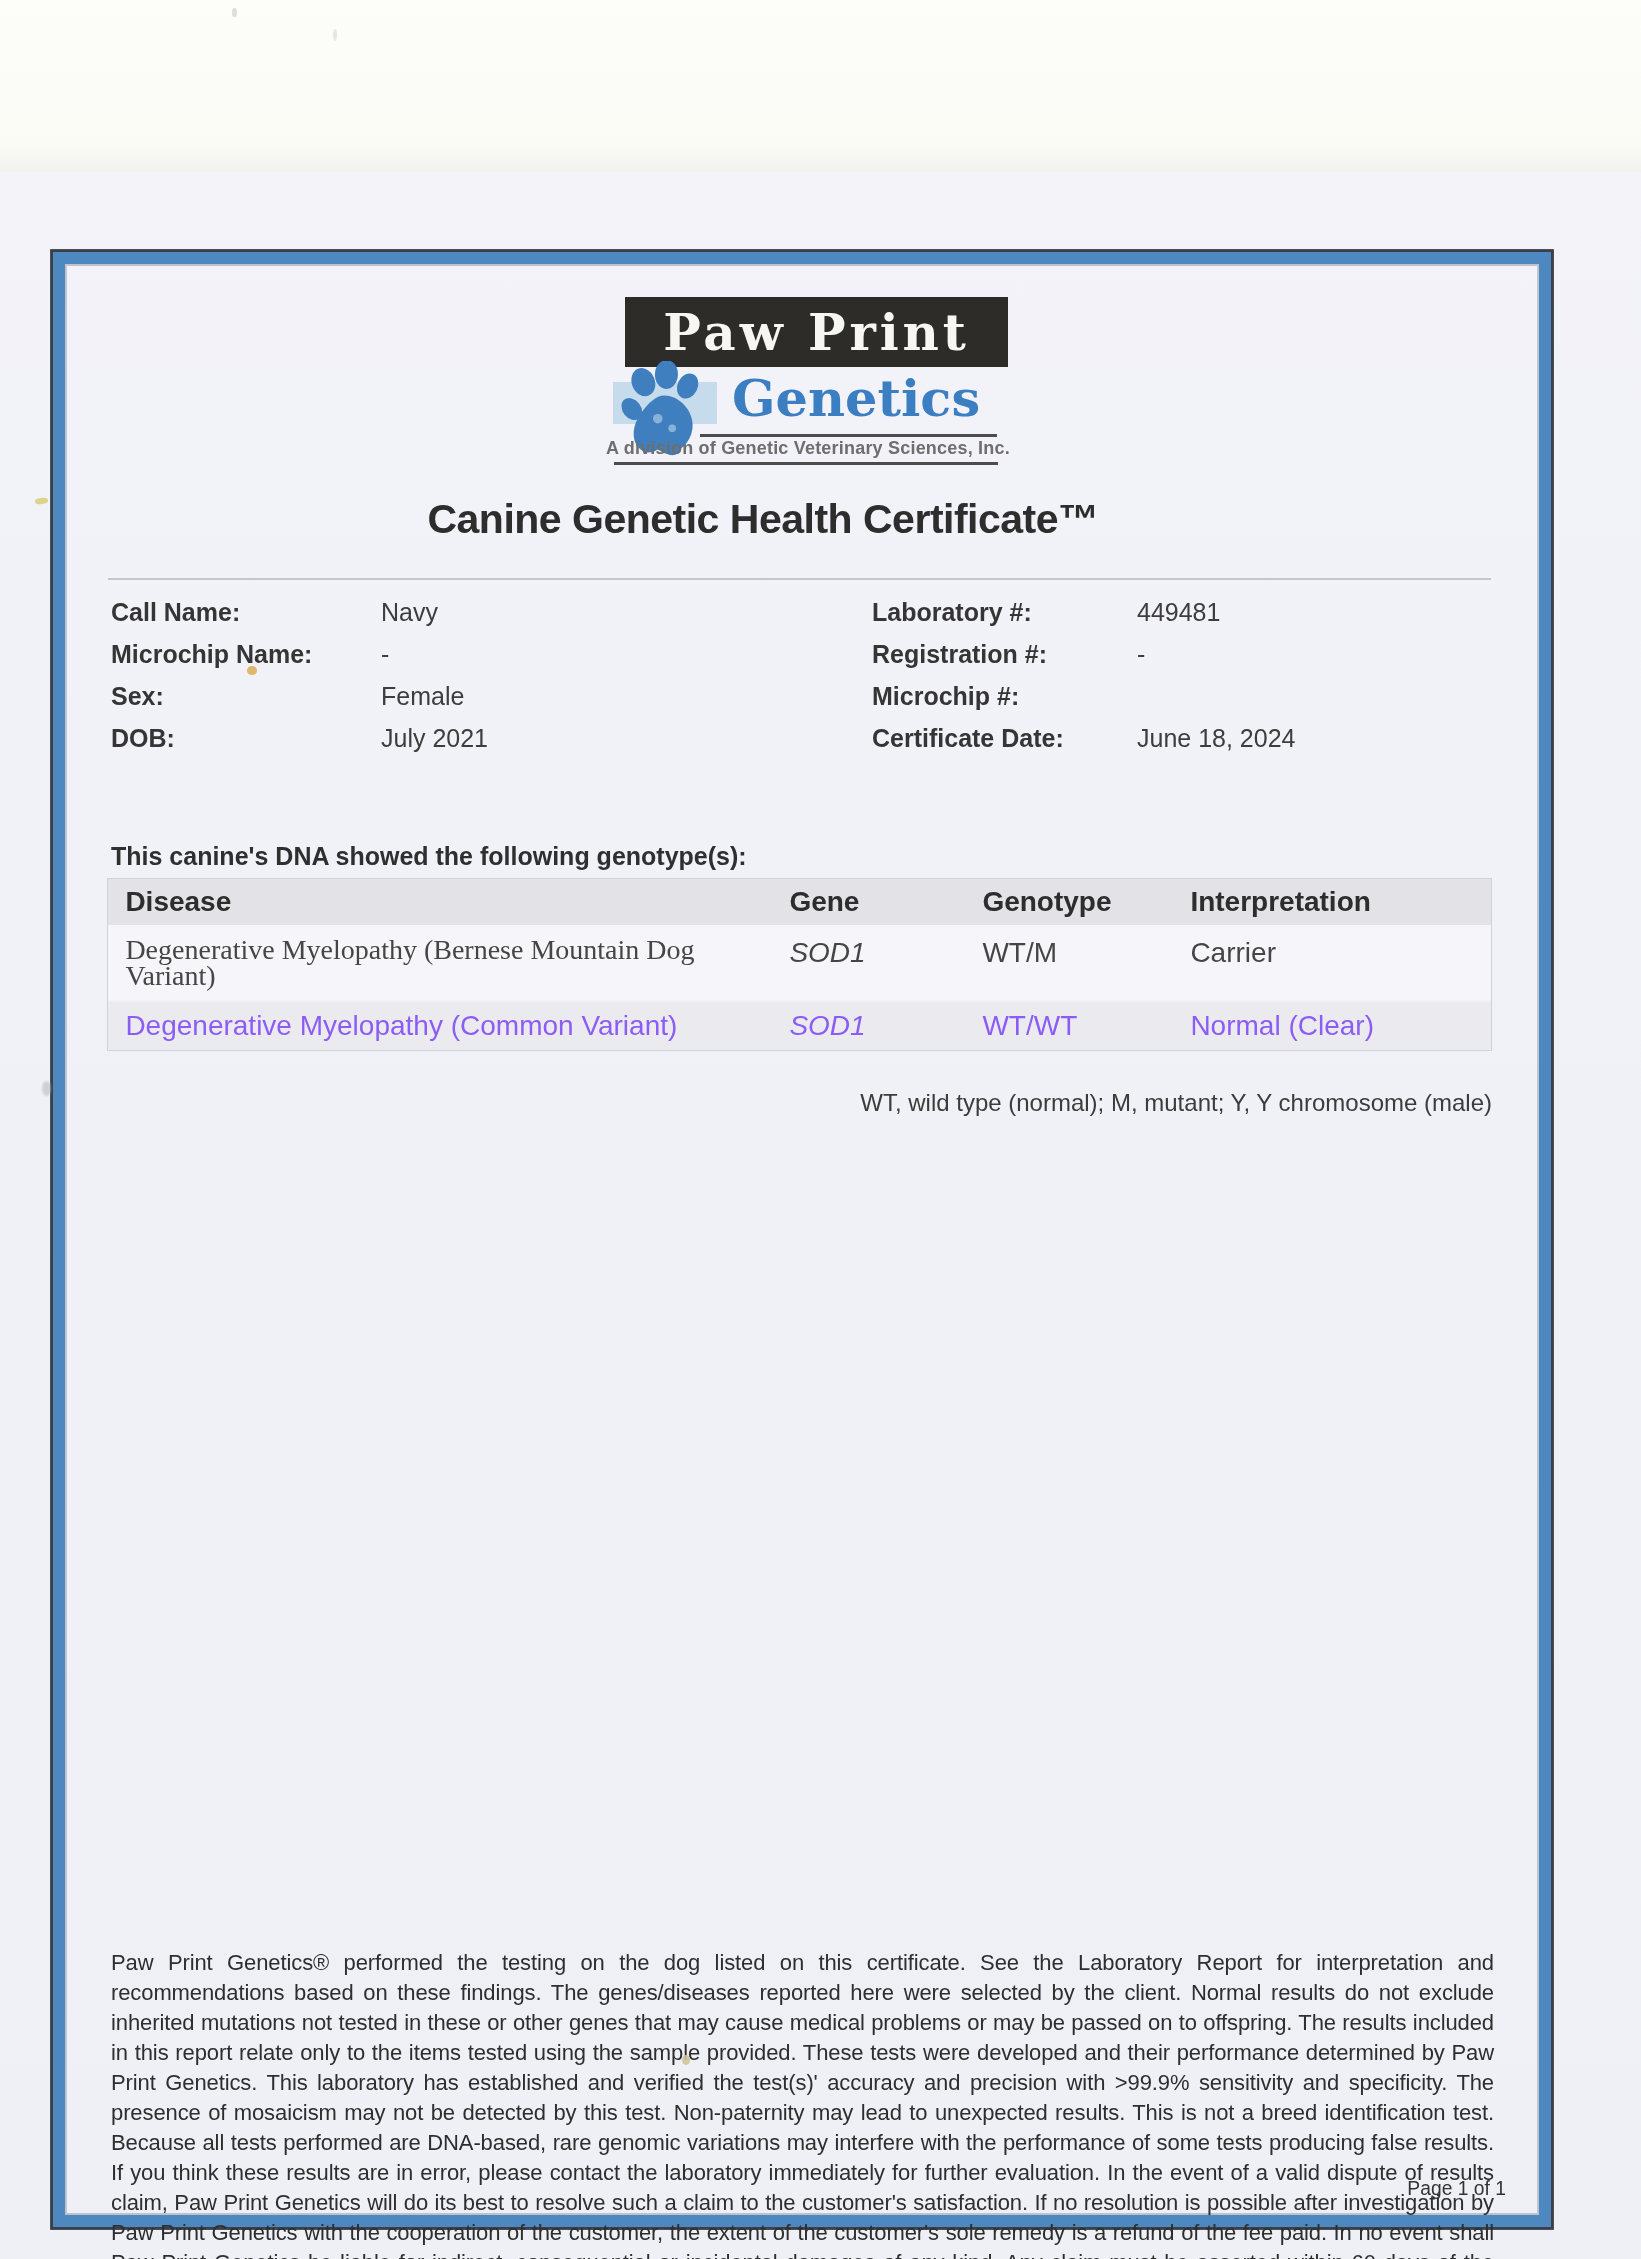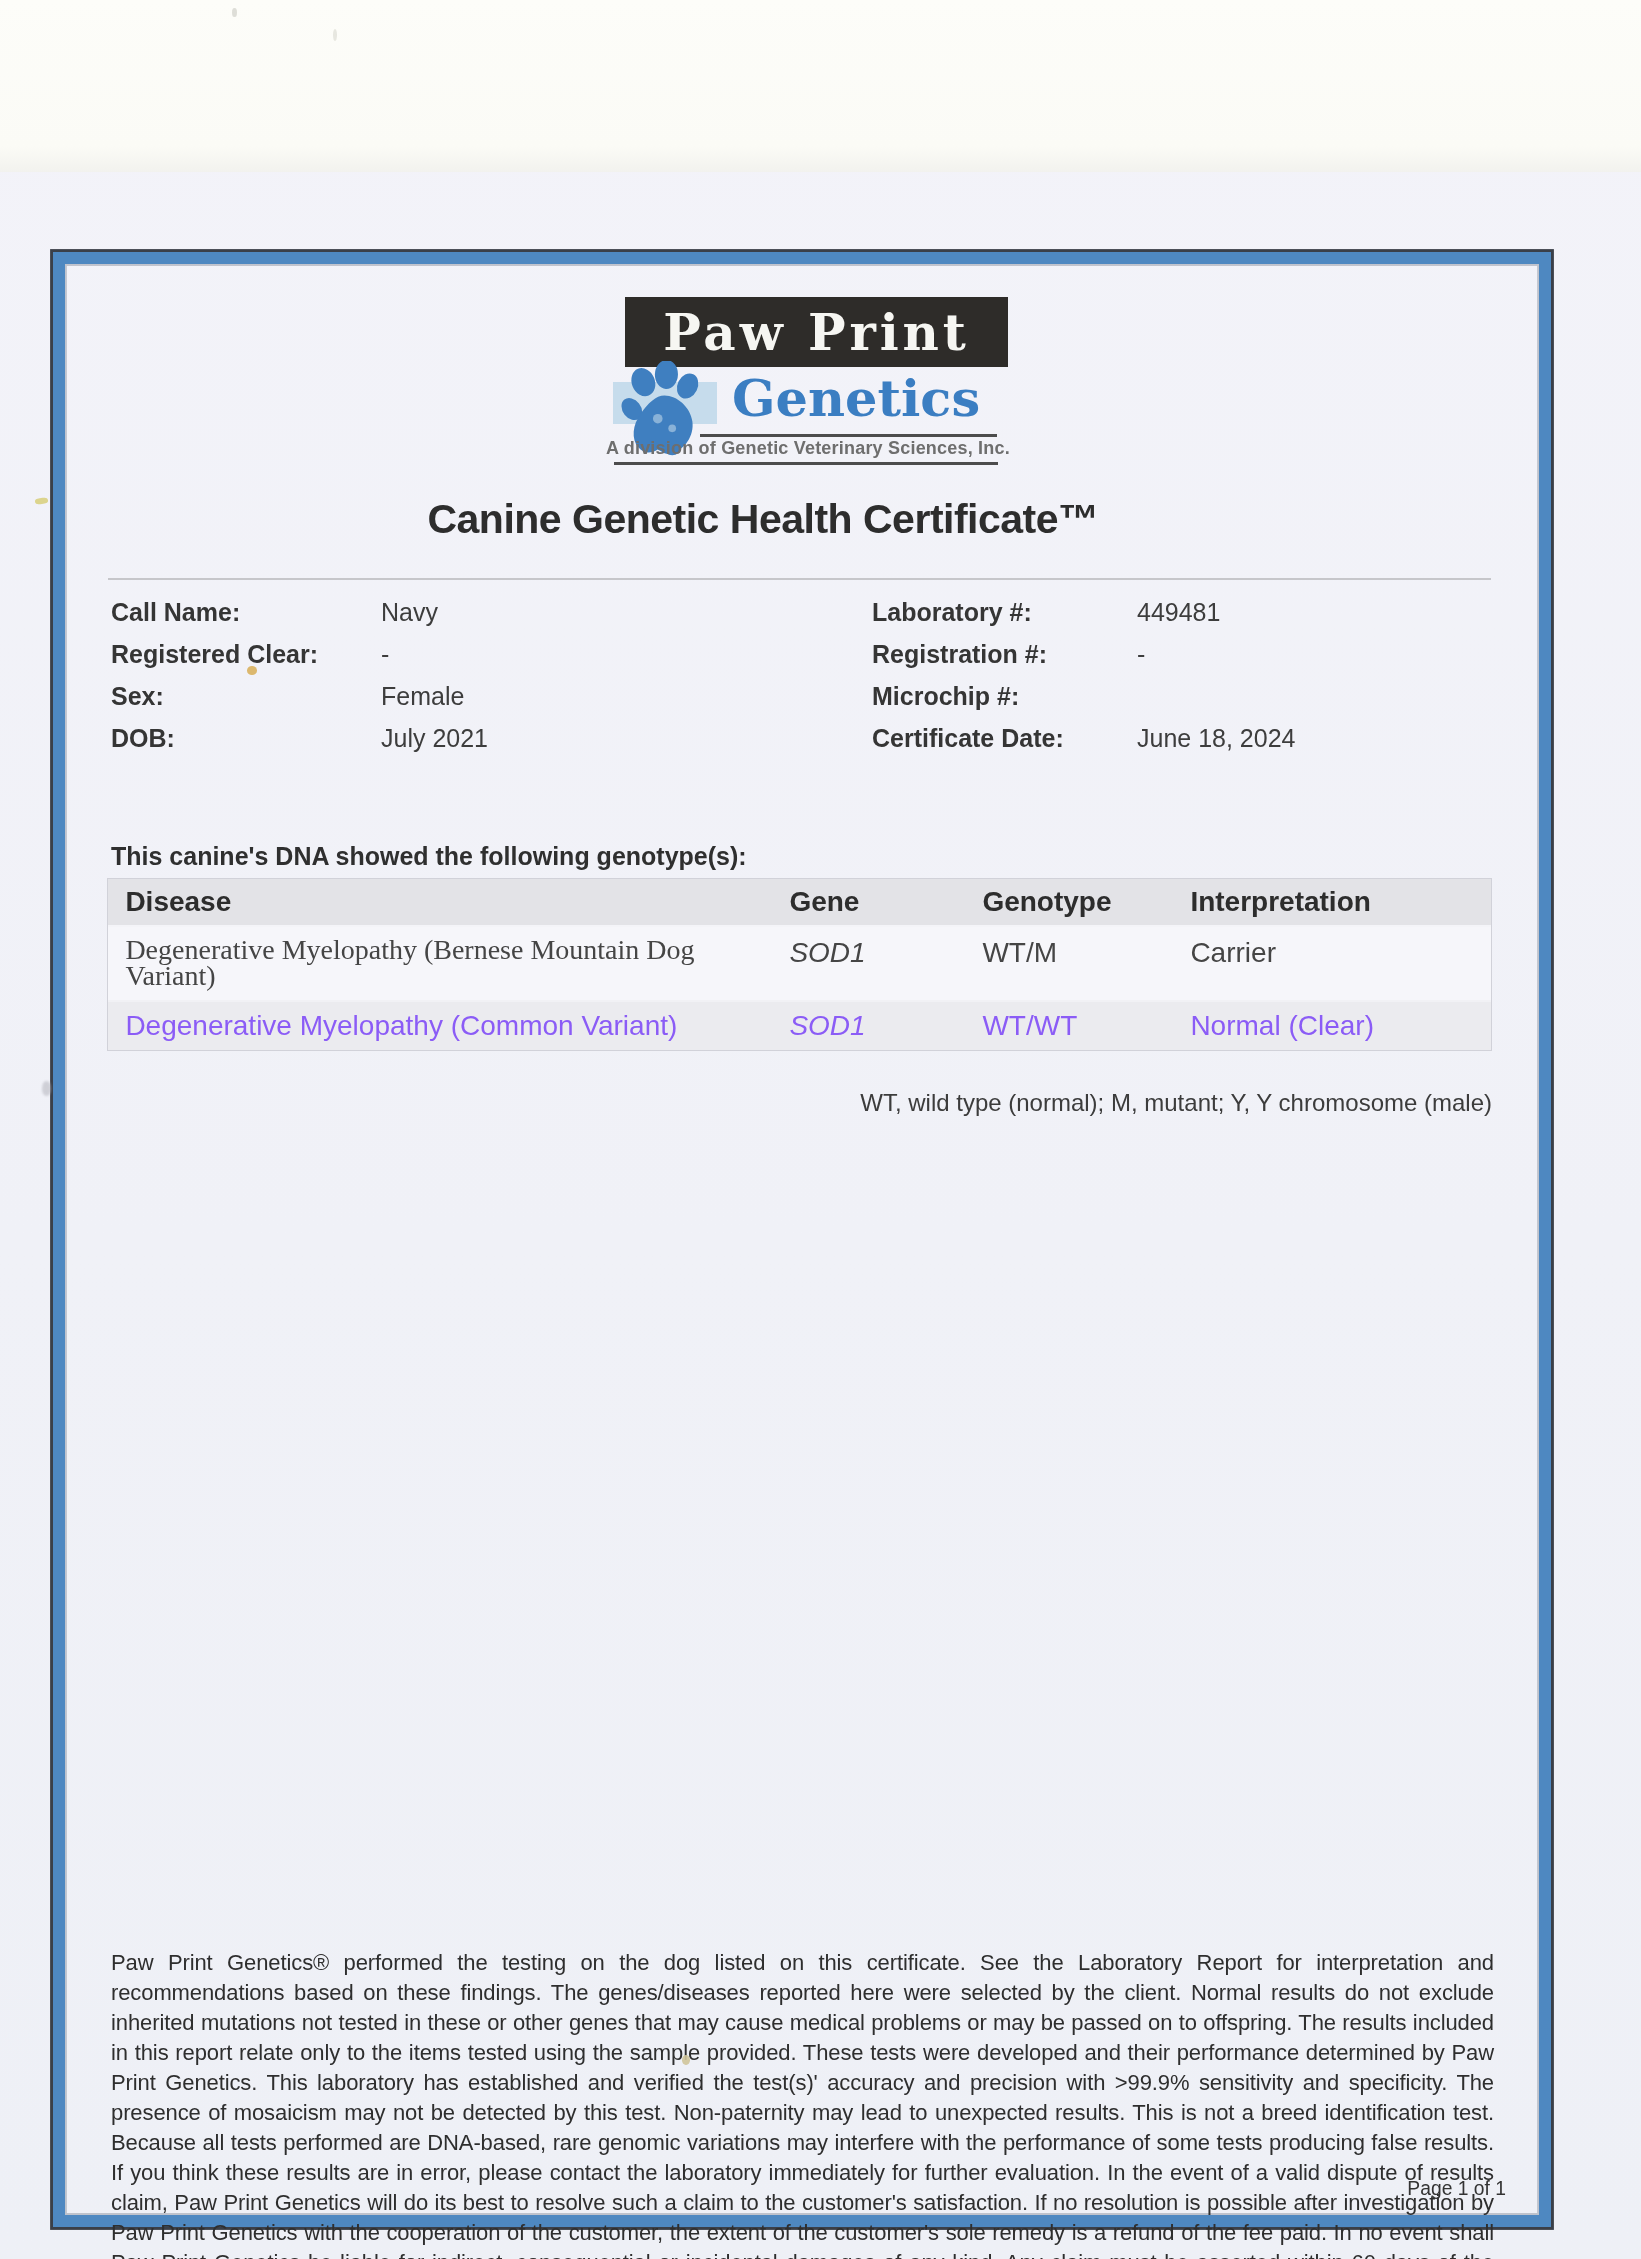--- a/index.html
+++ b/index.html
@@ -131,21 +131,21 @@
 
   <h1 class="title">Canine Genetic Health Certificate™</h1>
   <div class="title-rule"></div>
 
   <div class="info info-left">
     <div class="info-row">
       <span class="ilabel">Call Name:</span>
       <span class="ivalue">Navy</span>
     </div>
     <div class="info-row">
-      <span class="ilabel">Registered Clear:</span>
+      <span class="ilabel">Microchip Name:</span>
       <span class="ivalue">-</span>
     </div>
     <div class="info-row">
       <span class="ilabel">Sex:</span>
       <span class="ivalue">Female</span>
     </div>
     <div class="info-row">
       <span class="ilabel">DOB:</span>
       <span class="ivalue">July 2021</span>
     </div>

